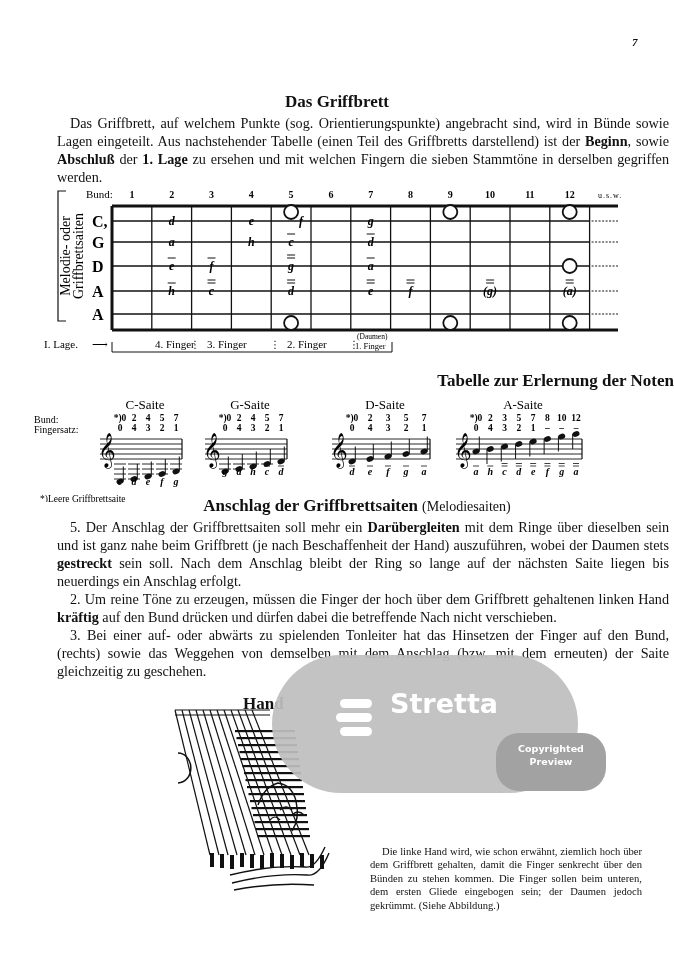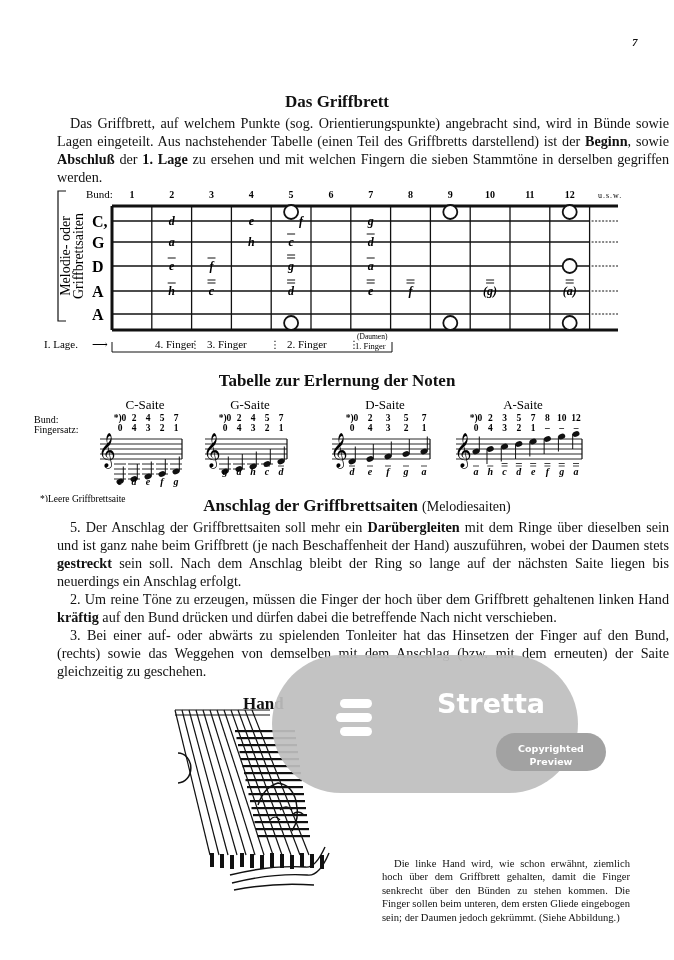--- a/index.html
+++ b/index.html
@@ -5,23 +5,23 @@
   html,body{margin:0;padding:0;background:#fff;}
   body{width:674px;height:960px;position:relative;overflow:hidden;font-family:"Liberation Serif","DejaVu Serif",serif;color:#111;}
   .abs{position:absolute;}
   .pagenum{left:632px;top:36px;font-size:11px;font-weight:bold;font-style:italic;}
   .h1{left:0;width:674px;text-align:center;font-weight:bold;font-size:17px;}
   .para{left:57px;width:612px;font-size:14.2px;line-height:18px;text-align:justify;}
   .para p{margin:0;text-indent:13px;}
   .para b{font-weight:bold;}
   svg text{font-family:"Liberation Serif","DejaVu Serif",serif;}
   .caption{left:370px;top:845px;width:272px;font-size:10.6px;line-height:13.4px;text-align:justify;}
-  .caption p{margin:12px;text-indent:12px;}
+  .caption p{margin:0;text-indent:12px;}
   .wm{left:272px;top:655px;width:306px;height:138px;border-radius:69px;background:rgba(190,190,190,0.93);}
-  .wm-badge{left:496px;top:733px;width:110px;height:38px;border-radius:23px;background:#a2a2a2;color:#fff;font-family:"DejaVu Sans",sans-serif;font-weight:bold;font-size:9.5px;text-align:center;line-height:13px;padding-top:9px;box-sizing:border-box;}
+  .wm-badge{left:496px;top:733px;width:110px;height:58px;border-radius:23px;background:#a2a2a2;color:#fff;font-family:"DejaVu Sans",sans-serif;font-weight:bold;font-size:9.5px;text-align:center;line-height:13px;padding-top:9px;box-sizing:border-box;}
   .wm-brand{left:390px;top:690px;color:#fff;font-family:"DejaVu Sans",sans-serif;font-size:27px;line-height:27px;}
   .wm-bar{background:#fff;border-radius:5px;height:9px;}
 </style>
 </head>
 <body>
 
 <div class="abs pagenum">7</div>
 
 <div class="abs h1" style="top:92px;text-align:center;">Das Griffbrett</div>
 
@@ -144,21 +144,21 @@
   <text x="155" y="168" font-size="11">4. Finger</text>
   <text x="190" y="168" font-size="10">⋮</text>
   <text x="207" y="168" font-size="11">3. Finger</text>
   <text x="270" y="168" font-size="10">⋮</text>
   <text x="287" y="168" font-size="11">2. Finger</text>
   <text x="349" y="168" font-size="10">⋮</text>
   <text x="357" y="159" font-size="7.5">(Daumen)</text>
   <text x="355" y="169" font-size="8.5">1. Finger</text>
 </svg>
 
-<div class="abs h1" style="top:371px;">Tabelle zur Erlernung der Noten</div>
+<div class="abs h1" style="top:371px;text-align:right;">Tabelle zur Erlernung der Noten</div>
 
 <svg class="abs" style="left:0;top:392px;" width="674" height="110" id="staves">
   <text x="34" y="31" font-size="10">Bund:</text>
   <text x="34" y="41" font-size="10">Fingersatz:</text>
   <text x="40" y="110" font-size="9.5">*)Leere Griffbrettsaite</text>
   <g id="staff-groups">
       <g>
         <text x="145" y="17" font-size="13" text-anchor="middle">C-Saite</text>
         <line x1="100" y1="47" x2="182" y2="47" stroke="#111" stroke-width="0.9"></line>
         <line x1="100" y1="52" x2="182" y2="52" stroke="#111" stroke-width="0.9"></line>
@@ -433,18 +433,18 @@
   <p>Die linke Hand wird, wie schon erwähnt, ziemlich hoch über dem Griffbrett gehalten, damit die Finger senkrecht über den Bünden zu stehen kommen. Die Finger sollen beim unteren, dem ersten Gliede eingebogen sein; der Daumen jedoch gekrümmt. (Siehe Abbildung.)</p>
 </div>
 
 <div class="abs wm"></div>
 <div class="abs" style="left:336px;top:699px;width:36px;">
   <div class="wm-bar" style="width:32px;margin-left:4px;"></div>
   <div class="wm-bar" style="width:36px;margin-top:5px;"></div>
   <div class="wm-bar" style="width:32px;margin-left:4px;margin-top:5px;"></div>
 </div>
 <div class="abs wm-brand">
-  <div style="font-weight:bold;margin-left:47px;">Stretta</div>
+  <div style="font-weight:bold;">Stretta</div>
 </div>
 <div class="abs wm-badge">
   <div>Copyrighted</div>
   <div>Preview</div>
 </div>
 
 </body></html>

